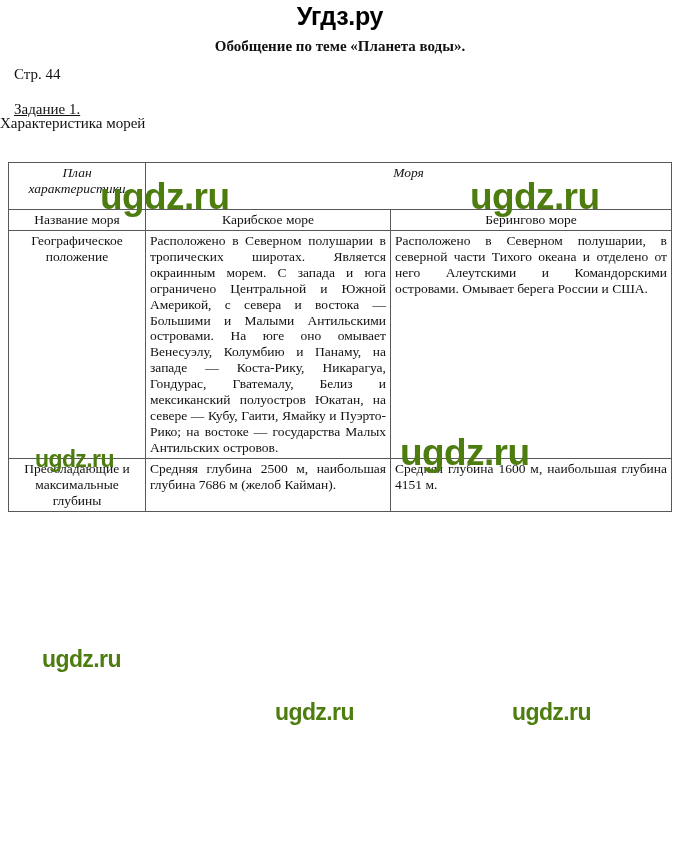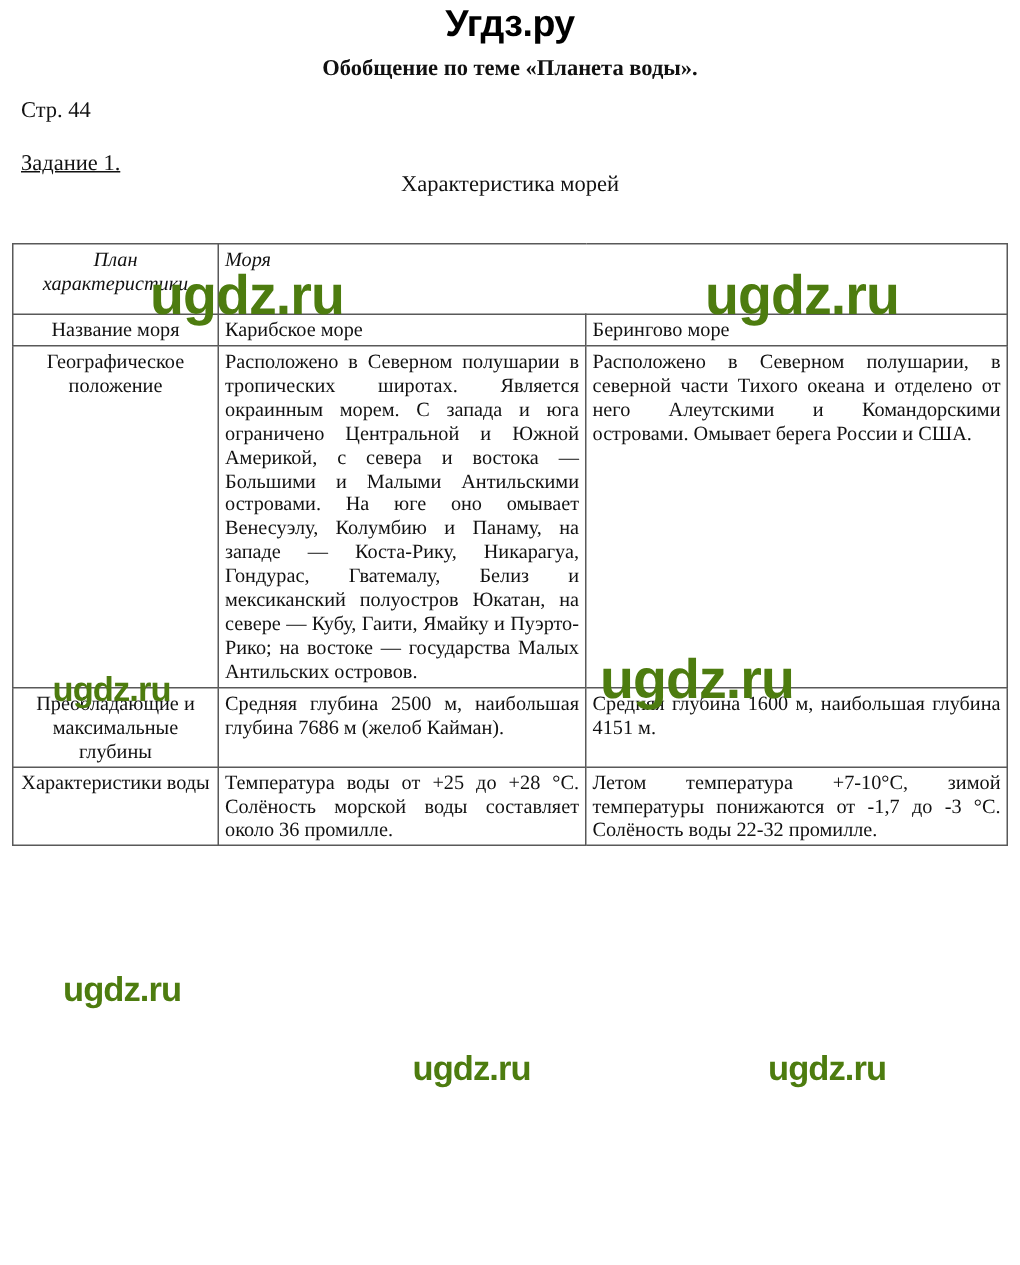--- a/index.html
+++ b/index.html
@@ -58,21 +58,20 @@
     top: 101px;
     left: 14px;
     font-size: 15px;
     text-decoration: underline;
   }
   .table-caption {
     position: absolute;
     top: 115px;
     left: 0;
     width: 680px;
-    text-align: center;
     font-size: 15px;
   }
 
   
   .tbl-wrap {
     position: absolute;
     top: 162px;
     left: 8px;
     width: 663px;
   }
@@ -90,20 +89,21 @@
   }
   col.c1 { width: 137px; }
   col.c2 { width: 245px; }
   col.c3 { width: 281px; }
 
   td.lab {
     text-align: center;
     vertical-align: middle;
   }
   td.ctr {
+    text-align: center;
   }
   td.just {
     text-align: justify;
     text-align-last: left;
     hyphens: none;
   }
 
   .row-head td { height: 42px; font-style: italic; }
   .cell-pad-top { padding-top: 3px; }
 
@@ -170,25 +170,20 @@
           <td class="just">Расположено в Северном полушарии в тропических широтах. Является окраинным морем. С запада и юга ограничено Центральной и Южной Америкой, с севера и востока — Большими и Малыми Антильскими островами. На юге оно омывает Венесуэлу, Колумбию и Панаму, на западе — Коста-Рику, Никарагуа, Гондурас, Гватемалу, Белиз и мексиканский полуостров Юкатан, на севере — Кубу, Гаити, Ямайку и Пуэрто-Рико; на востоке — государства Малых Антильских островов.</td>
           <td class="just">Расположено в Северном полушарии, в северной части Тихого океана и отделено от него Алеутскими и Командорскими островами. Омывает берега России и США.</td>
         </tr>
 
         <tr>
           <td class="lab">Преобладающие и максимальные глубины</td>
           <td class="just">Средняя глубина 2500 м, наибольшая глубина 7686 м (желоб Кайман).</td>
           <td class="just">Средняя глубина 1600 м, наибольшая глубина 4151 м.</td>
         </tr>
 
-        <tr>
-          <td class="lab">Характеристики воды</td>
-          <td class="just">Температура воды от +25 до +28 °C. Солёность морской воды составляет около 36 промилле.</td>
-          <td class="just">Летом температура +7-10°C, зимой температуры понижаются от -1,7 до -3 °C. Солёность воды 22-32 промилле.</td>
-        </tr>
       </tbody>
     </table>
   </div>
 
   <div class="wm wm-lg wm-a">ugdz.ru</div>
   <div class="wm wm-lg wm-b">ugdz.ru</div>
   <div class="wm wm-sm wm-c">ugdz.ru</div>
   <div class="wm wm-lg wm-d">ugdz.ru</div>
   <div class="wm wm-sm wm-e">ugdz.ru</div>
   <div class="wm wm-sm wm-f">ugdz.ru</div>

